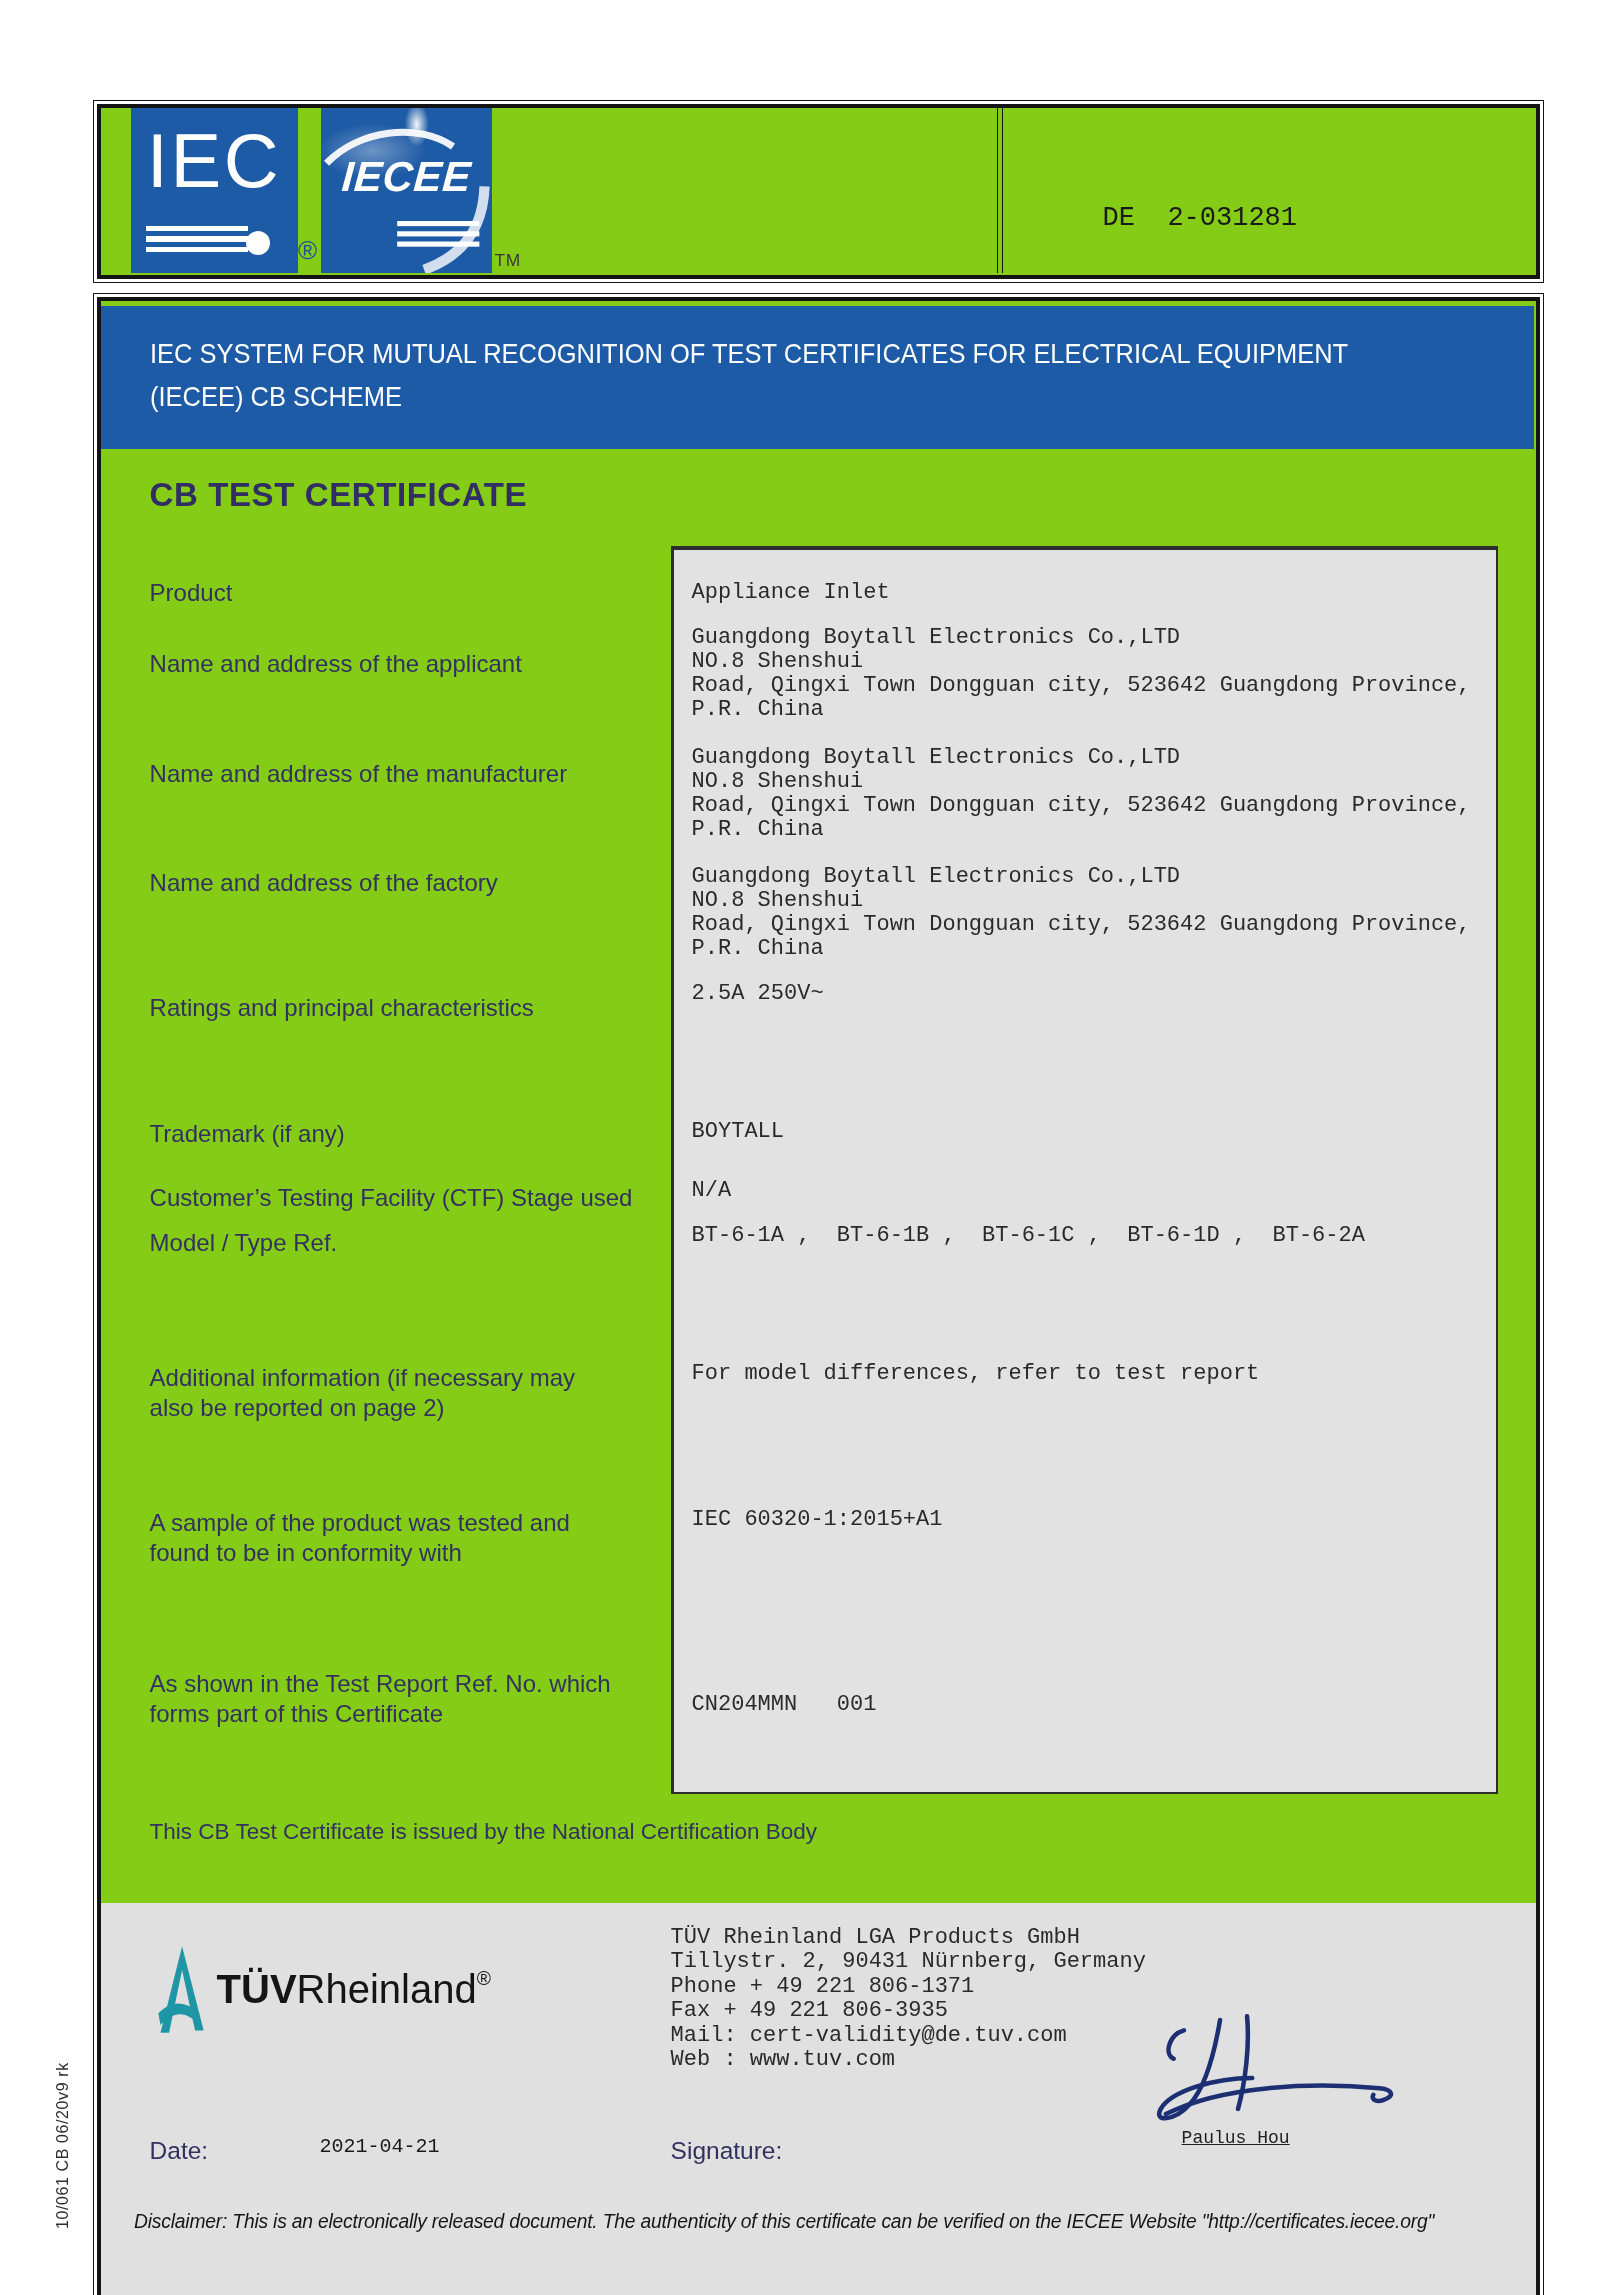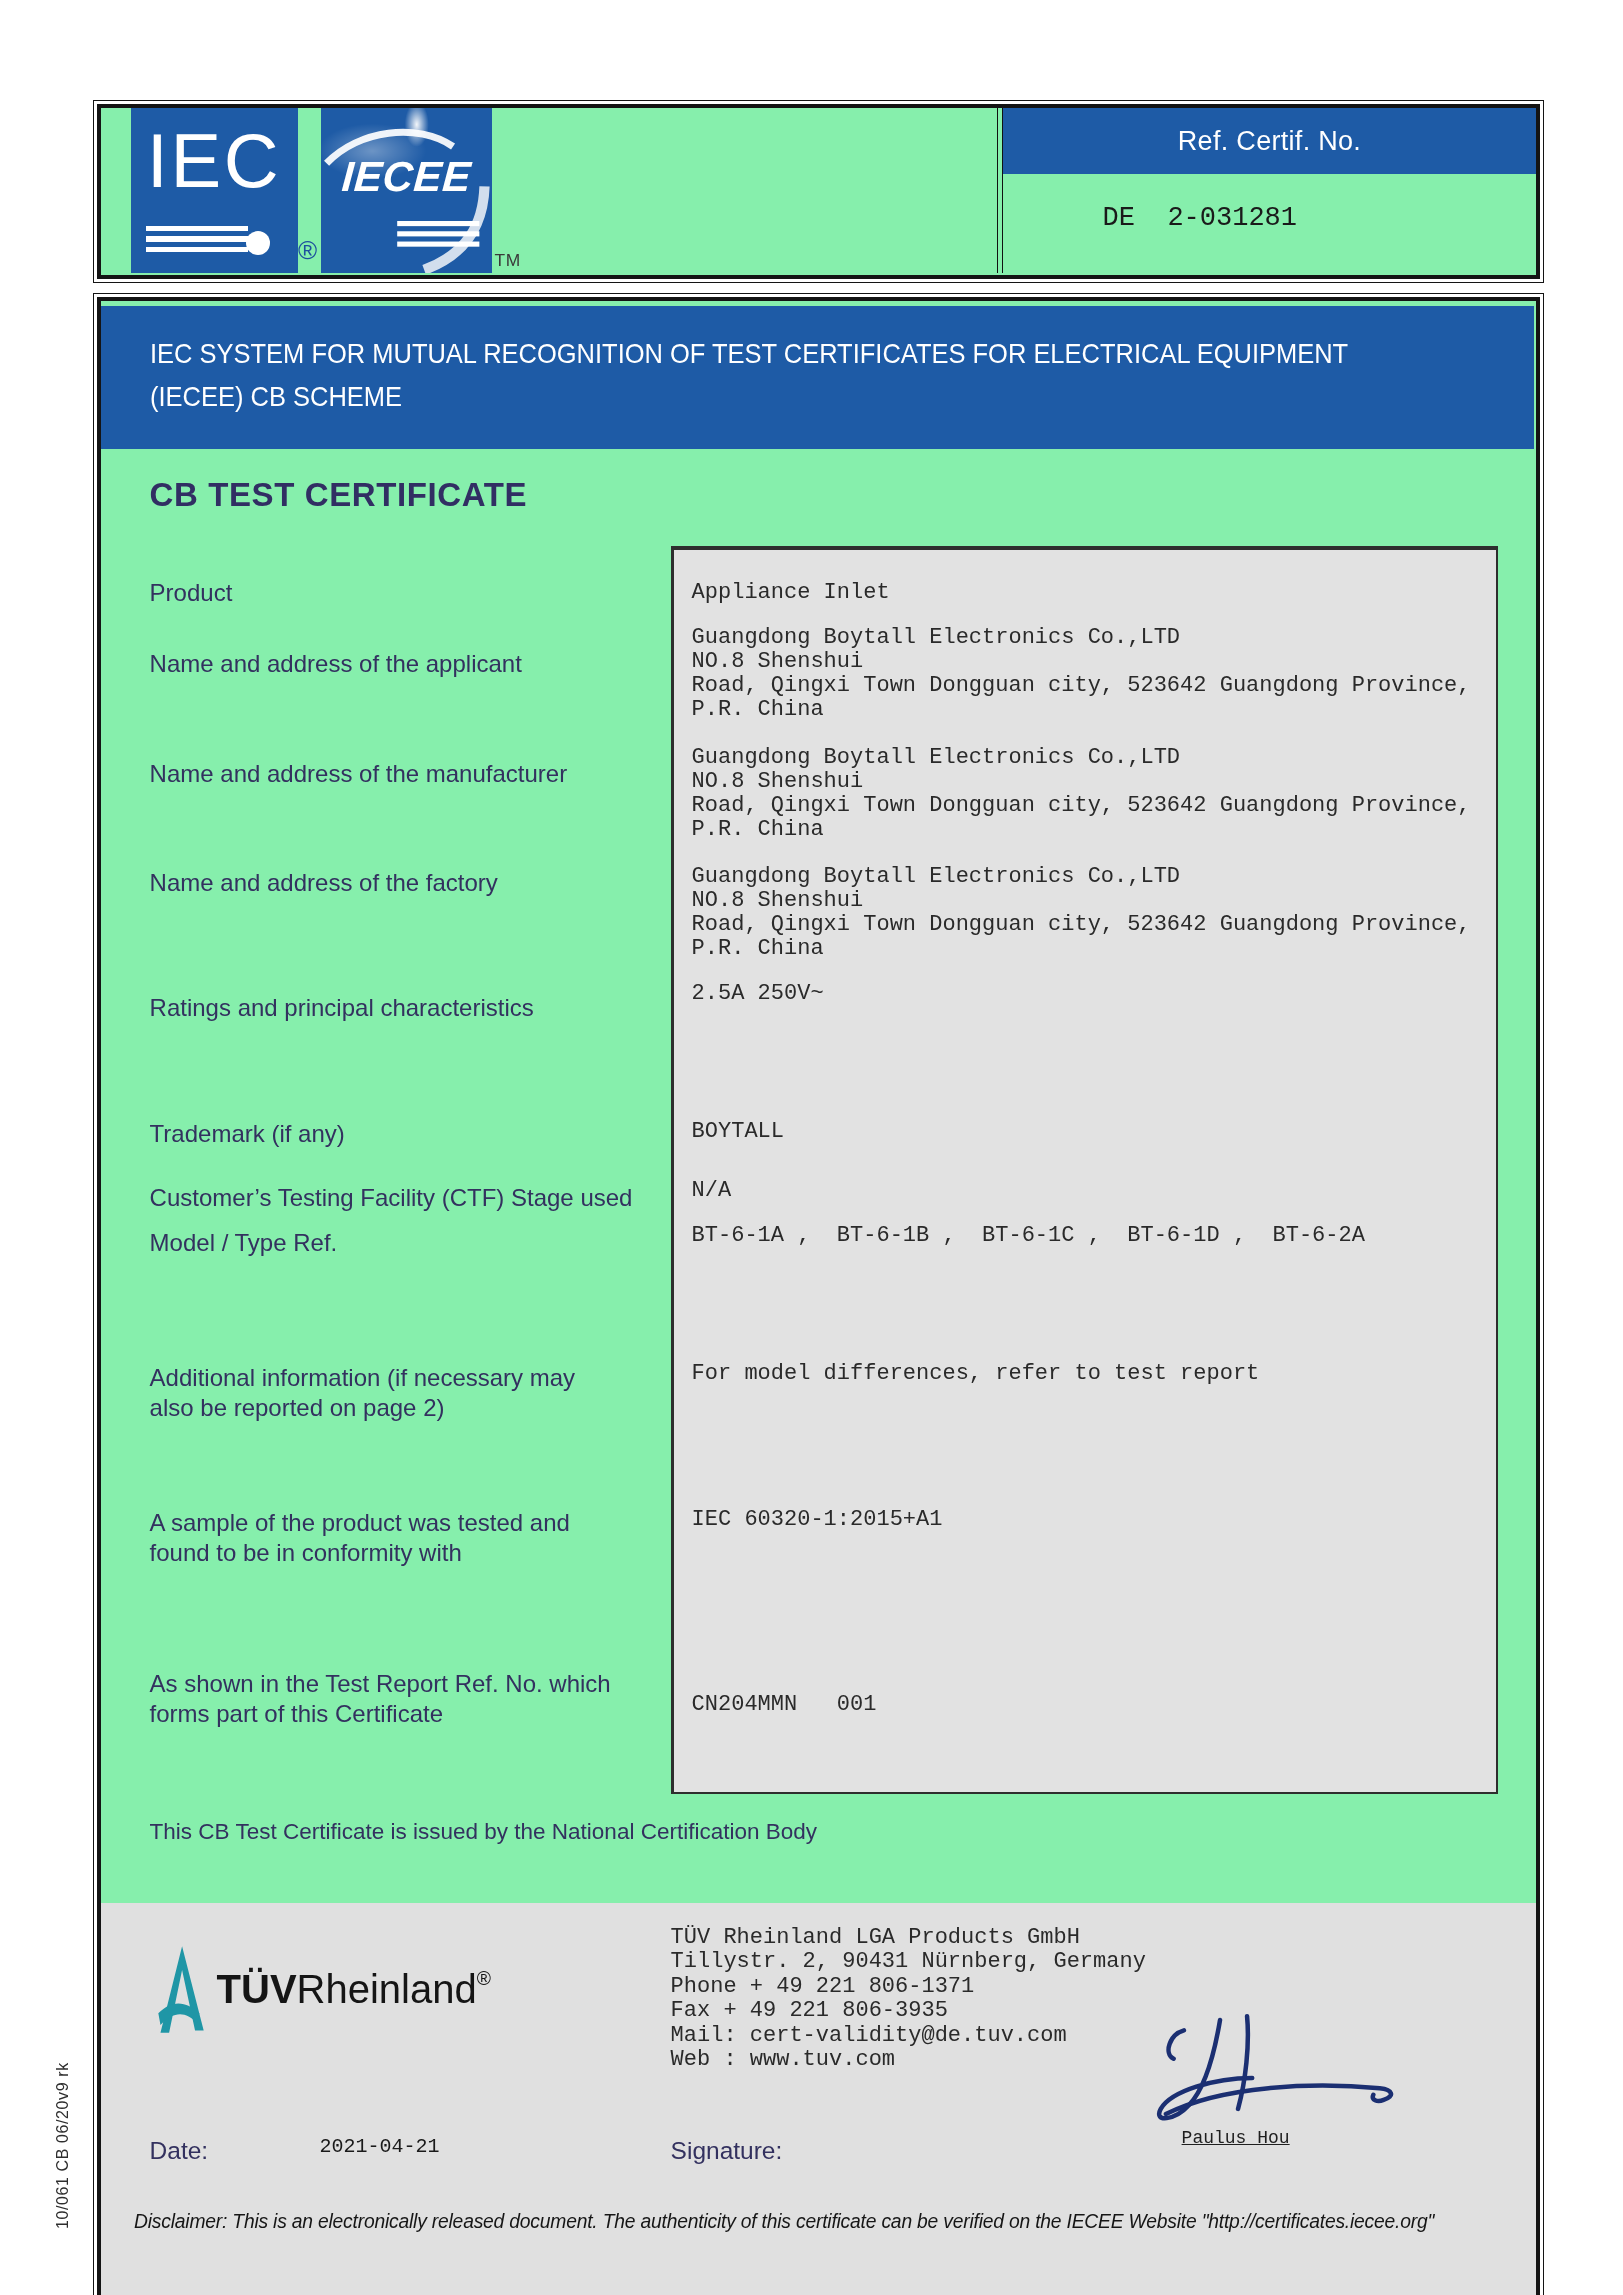--- a/index.html
+++ b/index.html
@@ -1,21 +1,21 @@
 <!DOCTYPE html>
 <html style="font-size:10.3px"><head>
 <meta charset="utf-8">
 <style>
   html,body{margin:0;padding:0;background:#fff;}
   #page{position:relative;width:1623px;height:2295px;background:#ffffff;overflow:hidden;
         font-family:"Liberation Sans", sans-serif;}
 
   
   .frame{position:absolute;border:1.9px solid #141414;padding:2.6px;box-sizing:border-box;background:#fff;}
-  .frame-inner{position:relative;width:100%;height:100%;border:4.5px solid #141414;box-sizing:border-box;background:#86efac;overflow:hidden;}
+  .frame-inner{position:relative;width:100%;height:100%;border:4.5px solid #141414;box-sizing:border-box;background:#84cc16;overflow:hidden;}
 
   
   #header-box{left:93px;top:100px;width:1451px;height:183px;}
   .tile{position:absolute;top:0;height:165px;background:#1e5ba6;overflow:hidden;}
   #iec-tile{left:30px;width:167px;}
   .iec-word{position:absolute;left:9px;top:9px;width:149px;text-align:center;color:#fff;
             font-size:76px;font-weight:400;letter-spacing:2.6px;}
   .iec-bars{position:absolute;left:15.4px;top:118px;width:136px;}
   .iec-bar{height:5.1px;background:#fff;width:102px;margin-bottom:5.8px;}
   .iec-dot{position:absolute;left:100px;top:5.1px;width:24.5px;height:24.5px;border-radius:50%;background:#fff;}
@@ -112,21 +112,20 @@
         </svg>
         <div class="iecee-word">IECEE</div>
       </div>
 
       <div id="reg-mark" class="corner-mark">®</div>
       <div id="tm-mark" class="corner-mark">TM</div>
 
       <div id="hdr-divider"></div>
 
       <div id="ref-section">
-        <div id="ref-band">Ref. Certif. No.</div>
         <div id="ref-value">DE  2-031281</div>
       </div>
 
     </div>
   </div>
 
   <div id="body-box" class="frame">
     <div class="frame-inner">
 
       <div id="banner">

